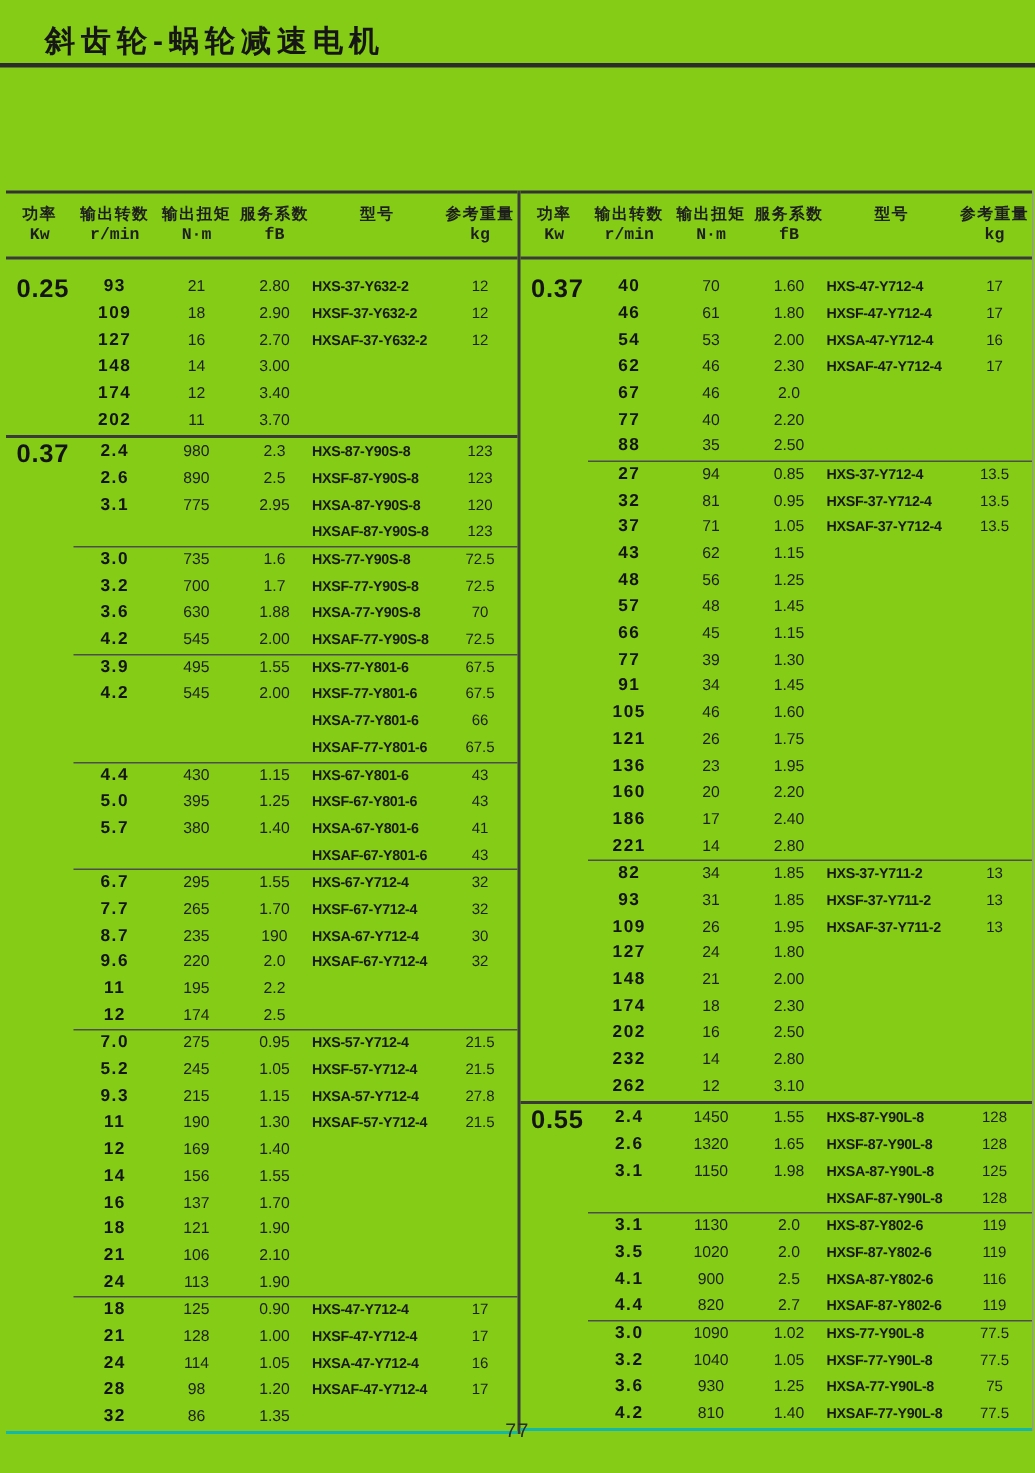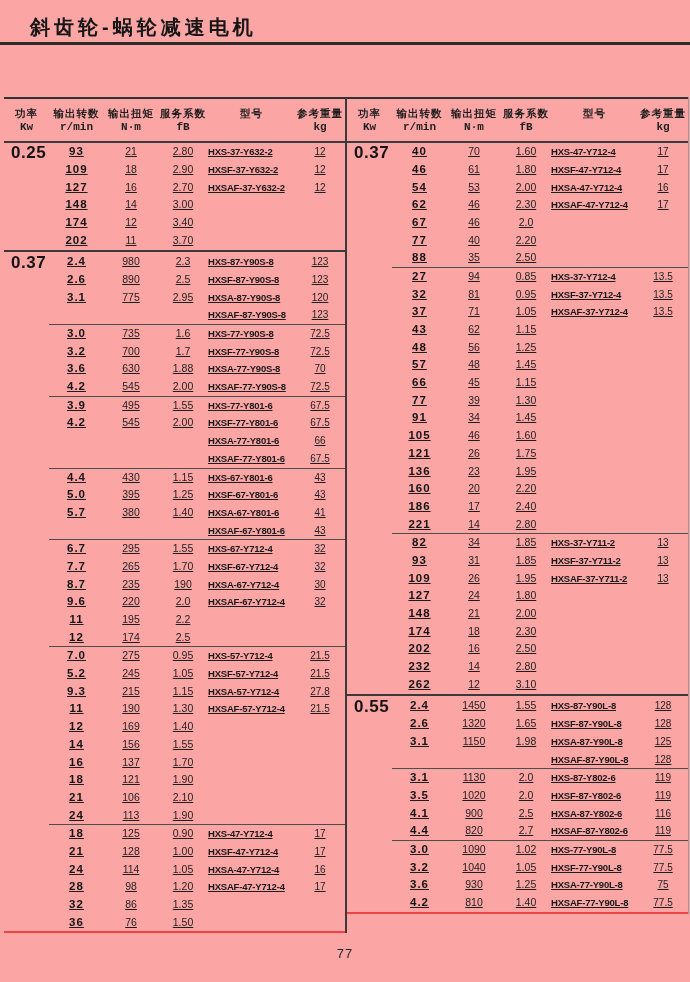--- a/index.html
+++ b/index.html
@@ -3,52 +3,52 @@
 <meta charset="utf-8">
 <style>
   html,body{margin:0;padding:0;}
   body{
     font-family:"Liberation Sans","DejaVu Sans",sans-serif;
     background:#e8e8e6;
   }
   .page{
     position:relative;
     width:690px;height:982px;
-    background:#fca5a5;
+    background:#84cc16;
     color:#1e1e1e;
     overflow:hidden;
     box-shadow:0 0 4px rgba(0,0,0,.2);
   }
   .title{
     position:absolute;left:30px;top:14px;
     font-size:20px;font-weight:bold;letter-spacing:4px;
     color:#161616;
   }
   .title-rule{
     position:absolute;left:0;top:42px;width:690px;height:3px;
     background:#2c2c2c;
   }
   .table-wrap{
     position:absolute;left:4px;top:97px;width:683px;
     display:flex;align-items:flex-start;
   }
-  .half{width:341px;}
+  .half{width:341px;margin-top:30px;}
   .half.left{border-right:2px solid #3a3a3a;}
   .half.right{border-right:1px solid #979792;}
   .thead{
     display:grid;
     grid-template-columns:45px 55px 54px 50px 87px 50px;
     border-top:2px solid #333;
     border-bottom:2px solid #3a3a3a;
     padding:7px 0 6px 0;
   }
   .hcell{text-align:center;line-height:1.35;}
   .hl1{font-size:10.5px;font-weight:bold;letter-spacing:1px;white-space:nowrap;}
   .hl2{font-size:11px;font-weight:bold;min-height:15px;font-family:Liberation Mono, monospace;}
-  .tbody{border-bottom:2px solid #ef4444;padding-top:0;text-decoration:underline;}
+  .tbody{border-bottom:2px solid #14b8a6;padding-top:10px;}
   .section{position:relative;}
   .major-div{height:2px;background:#3a3a3a;margin:1px 0;}
   .minor-div{height:1px;background:#4d4d4d;margin-left:45px;}
   .power{
     position:absolute;left:0;top:0;width:45px;
     font-size:17px;font-weight:bold;padding-left:7px;box-sizing:border-box;
     color:#141414;letter-spacing:.5px;
   }
   .row{
     display:grid;
@@ -451,28 +451,20 @@
               <div class="c-weight">17</div>
             </div>
             <div class="row">
               <div class="c-power"></div>
               <div class="c-speed">32</div>
               <div class="c-torque">86</div>
               <div class="c-fb">1.35</div>
               <div class="c-model"></div>
               <div class="c-weight"></div>
             </div>
-            <div class="row">
-              <div class="c-power"></div>
-              <div class="c-speed">36</div>
-              <div class="c-torque">76</div>
-              <div class="c-fb">1.50</div>
-              <div class="c-model"></div>
-              <div class="c-weight"></div>
-            </div>
           </div>
         </div>
       </div>
     <div class="half right" id="half-1">
         <div class="thead">
           <div class="hcell">
             <div class="hl1">功率</div>
             <div class="hl2">Kw</div>
           </div>
           <div class="hcell">

